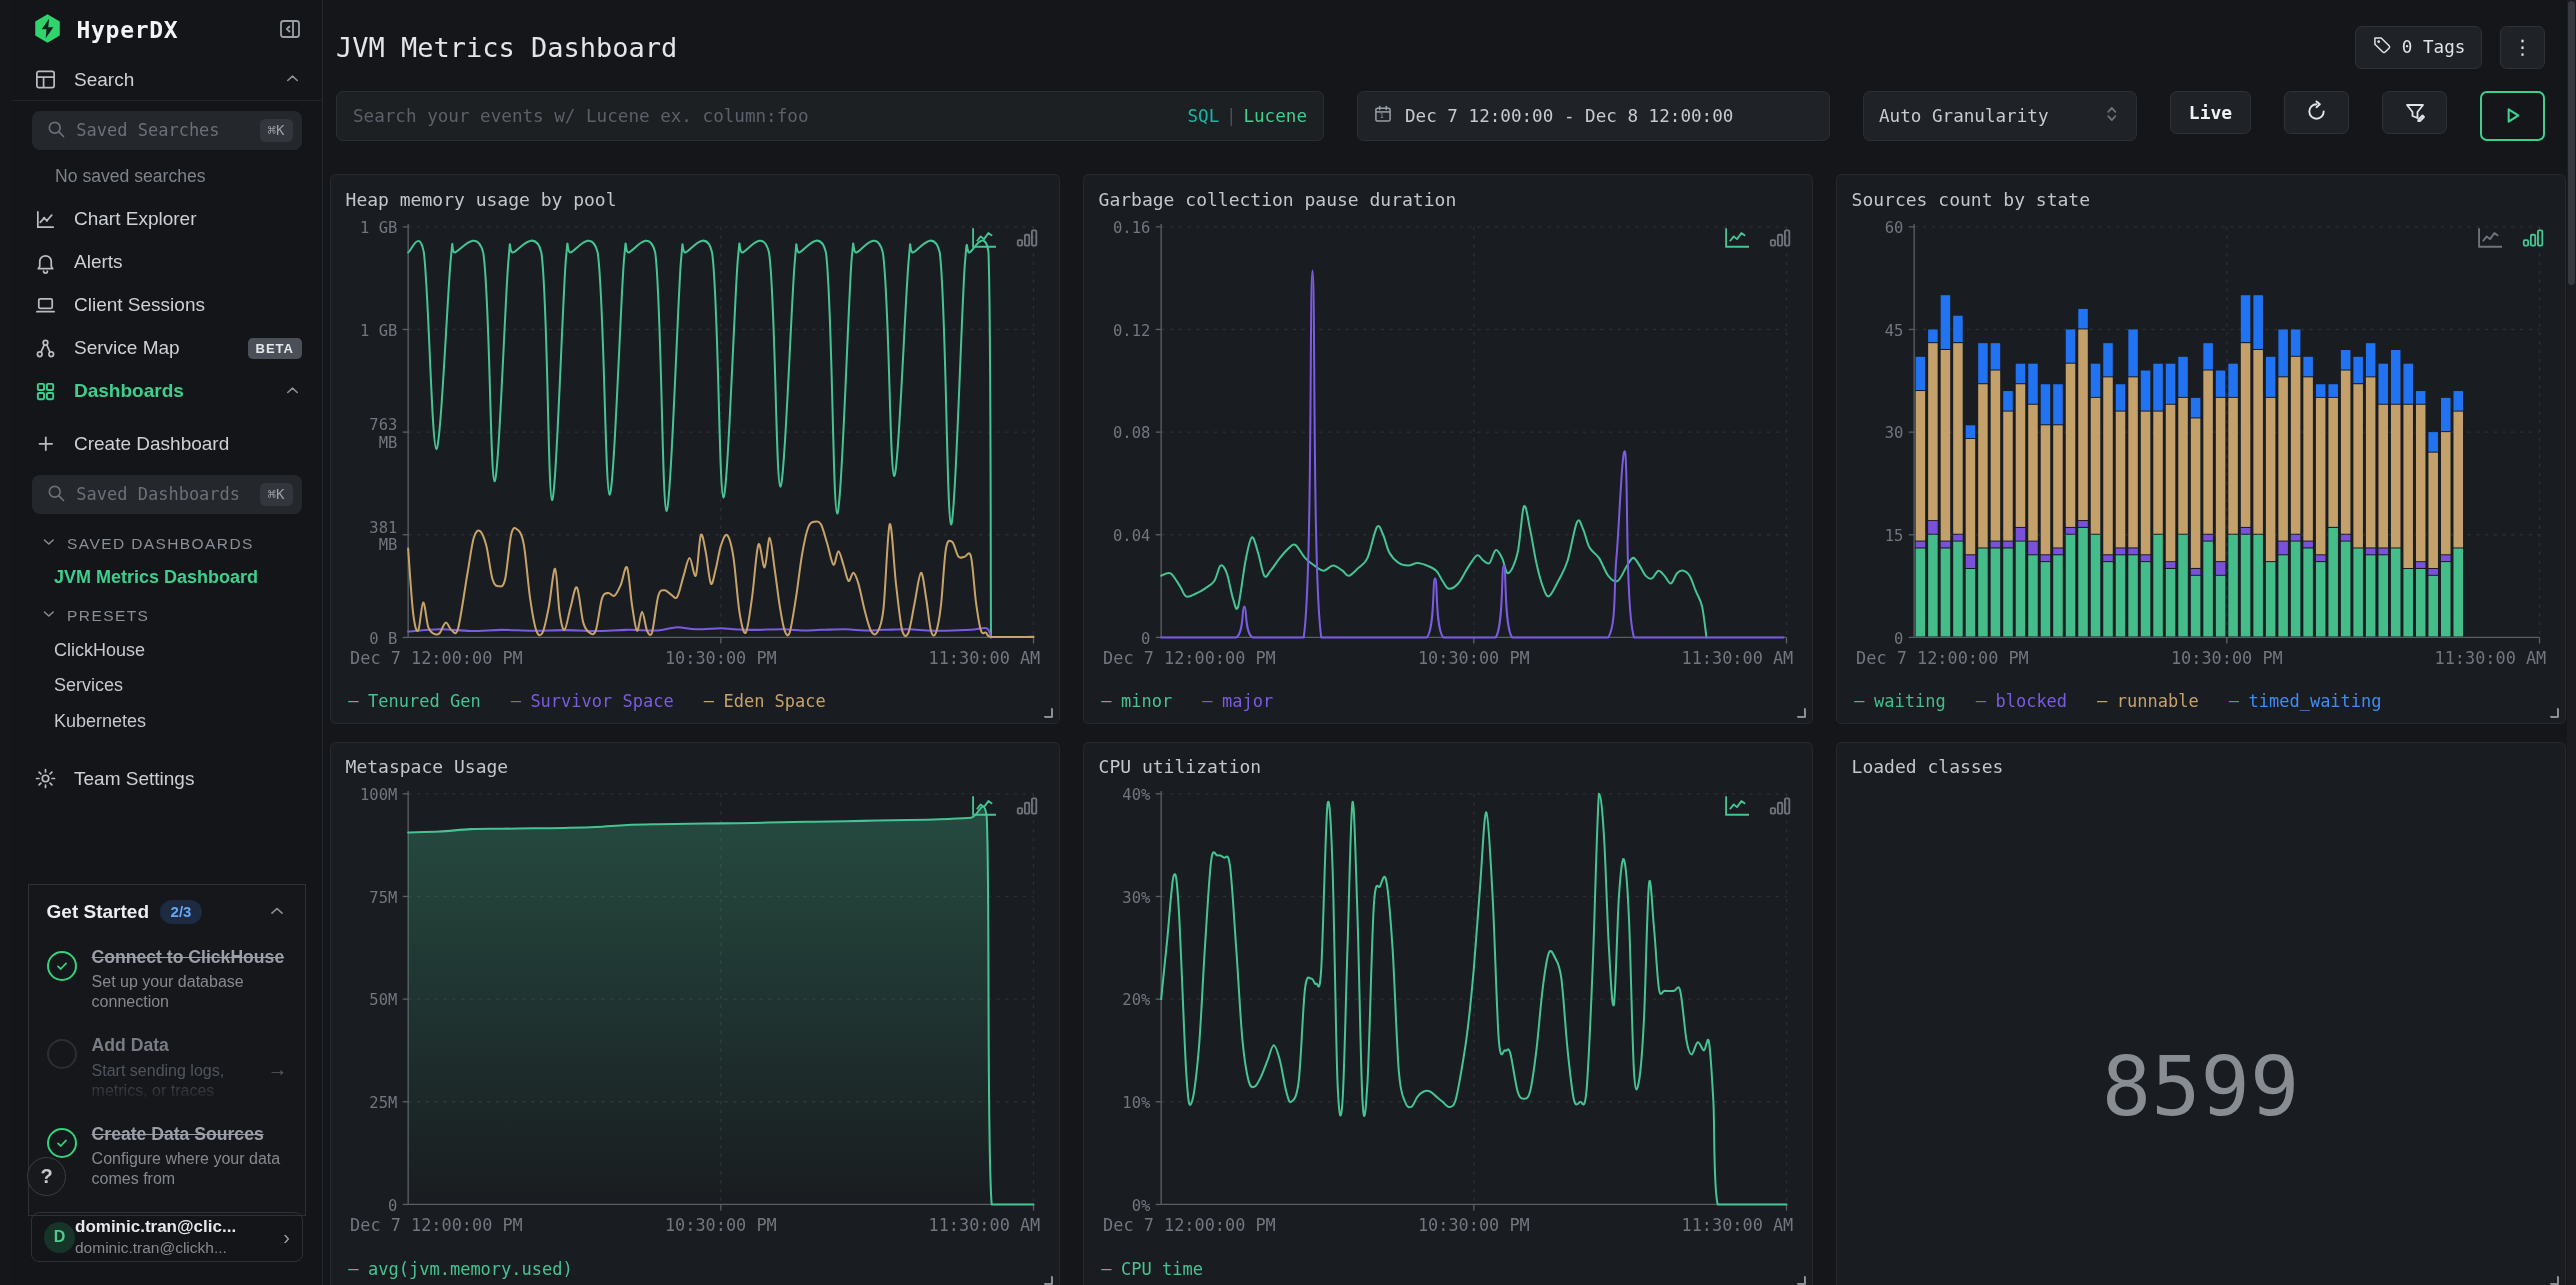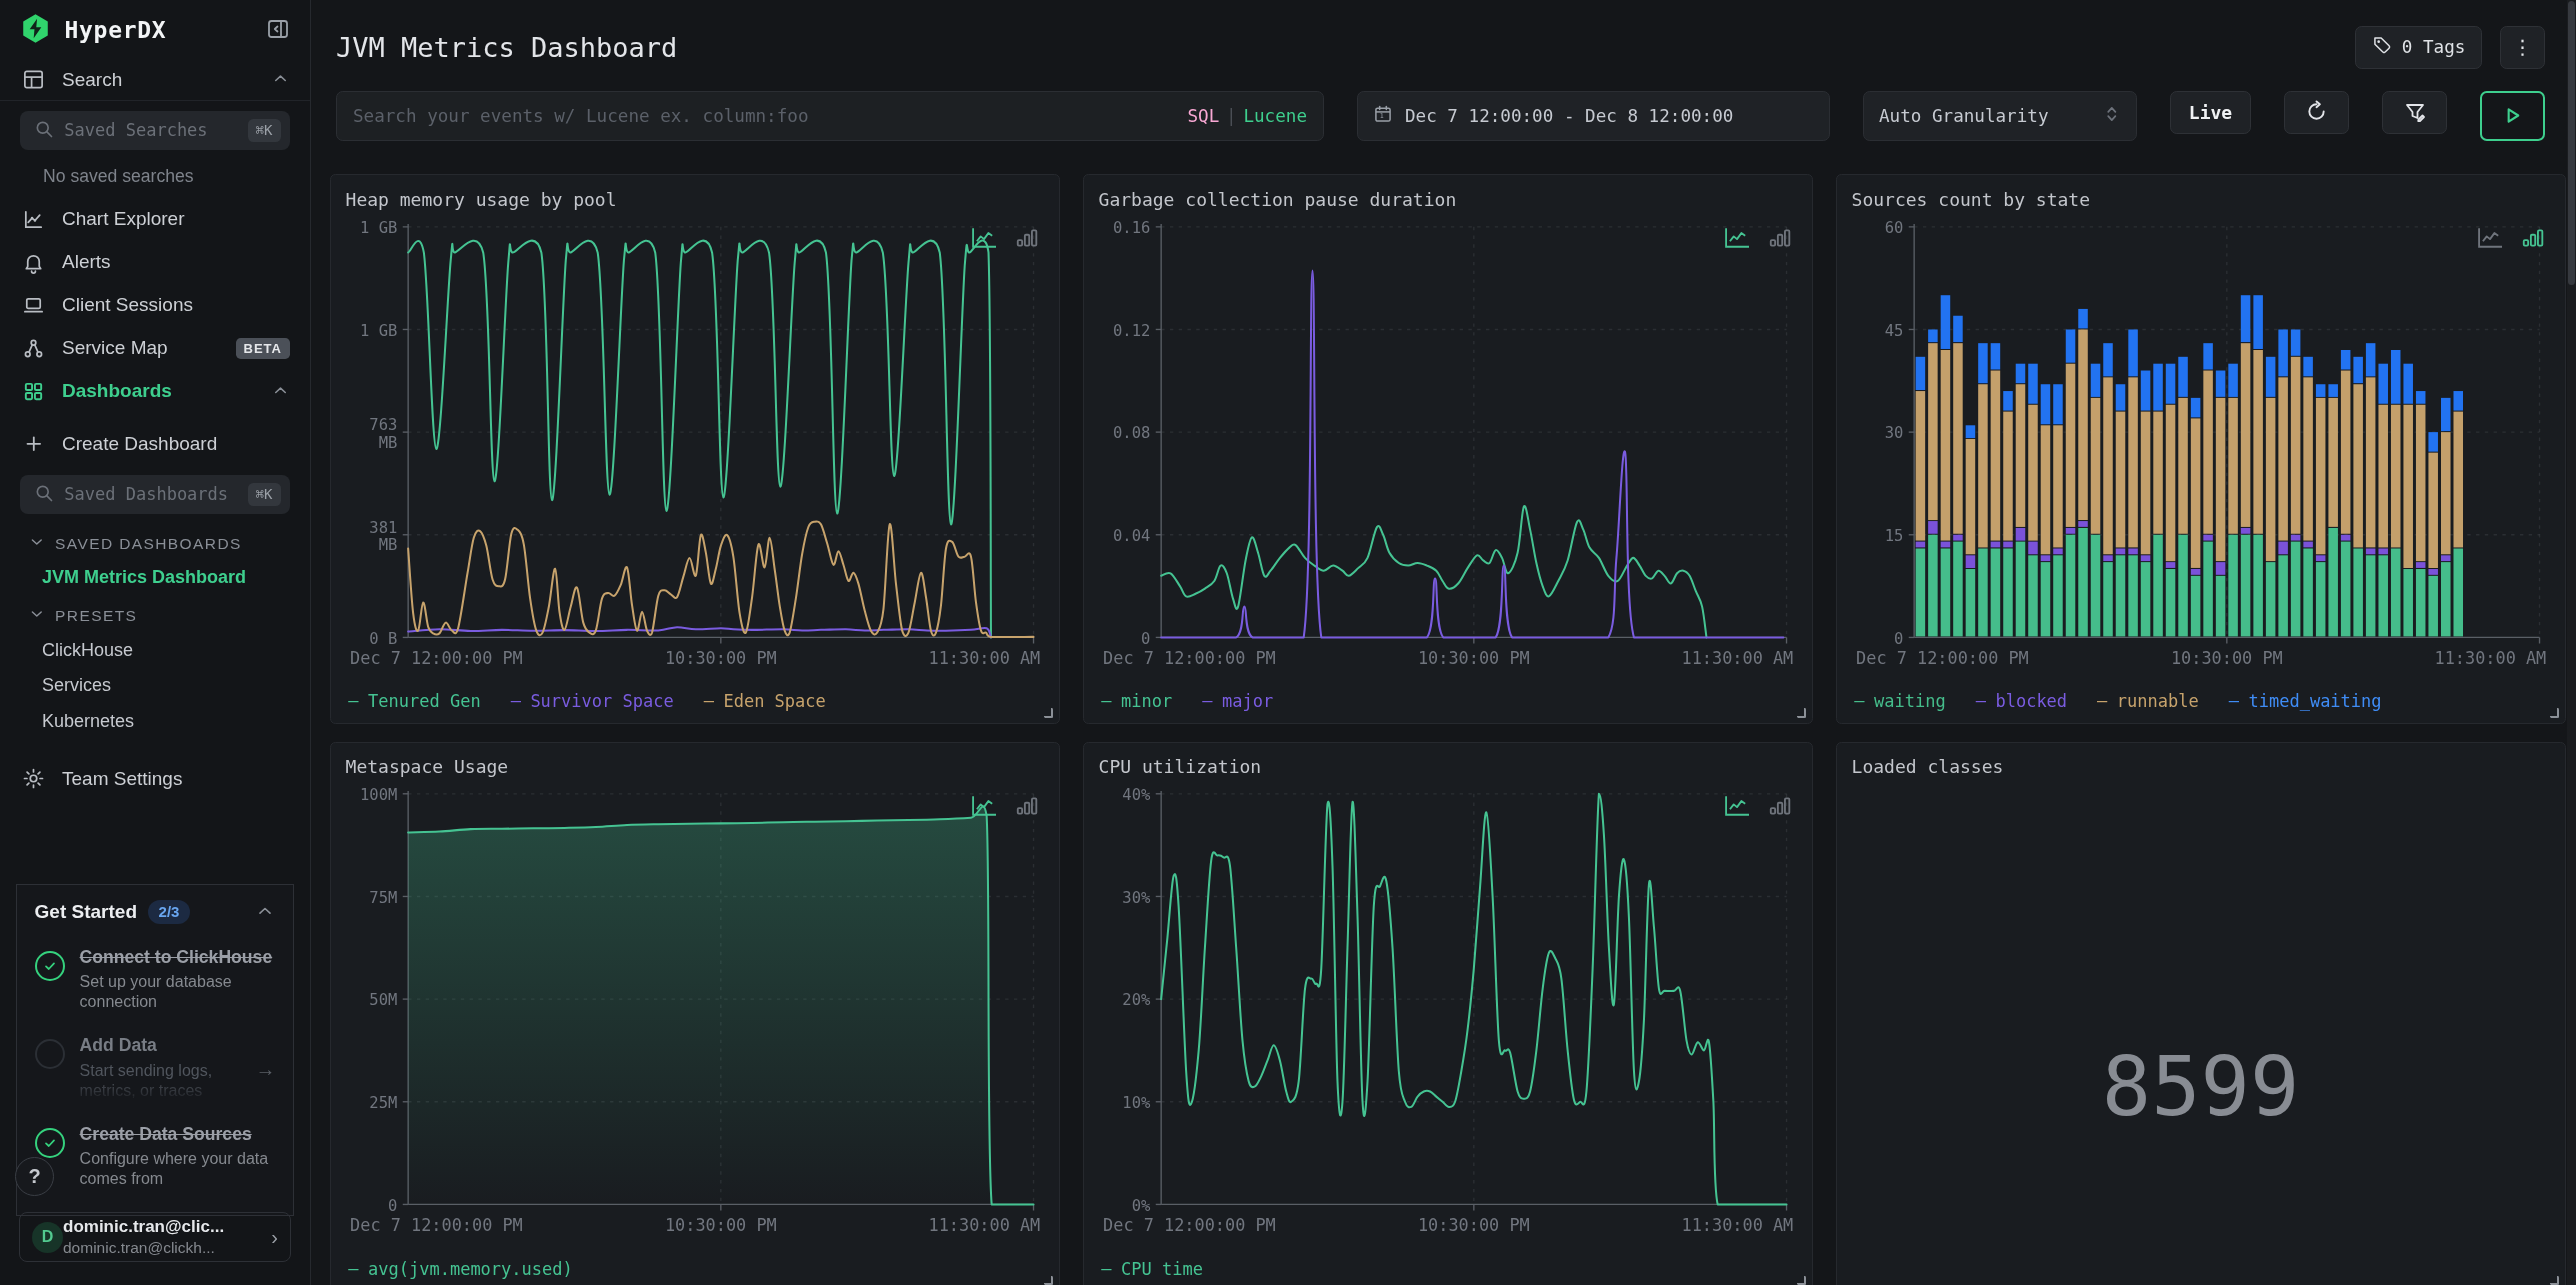--- a/index.html
+++ b/index.html
@@ -1,20 +1,20 @@
 <!DOCTYPE html>
 <html style="font-size:10.8px"><head>
 <meta charset="utf-8">
 <style>
   * { margin:0; padding:0; box-sizing:border-box; }
   html,body { width:2576px; height:1285px; overflow:hidden; background:#141619; }
   body { font-family:"Liberation Sans", sans-serif; color:#cdd0d5; }
 
   
-  #sidebar { position:absolute; left:0; top:0; width:311px; height:1285px;
+  #sidebar { position:absolute; left:12px; top:0; width:311px; height:1285px;
              background:#131518; border-right:1.4px solid #26292e; z-index:5; }
   .side-row { display:flex; align-items:center; height:43px; padding:0 20px; cursor:pointer; }
   .side-row .ic { width:27px; display:flex; justify-content:center; color:#b9bdc3; flex:none; }
   .side-row .lbl { margin-left:15px; font-size:19px; color:#cdd0d5; white-space:nowrap; }
   .side-row .spacer { flex:1; }
   #brand-row { height:59px; padding:0 20px; display:flex; align-items:center; }
   #brand-text { font-family:"DejaVu Sans Mono", monospace; font-weight:bold; font-size:23px; color:#f2f4f6; margin-left:13.5px; letter-spacing:0.7px; flex:1; }
   .divider { height:1.4px; background:#212429; margin:0; }
   .pill-search { display:flex; align-items:center; height:39px; margin:9.5px 20px; background:#24272c; border-radius:8px; padding:0 9.5px 0 13.5px; }
   .pill-search input { flex:1; background:transparent; border:none; outline:none; color:#c6cad1;
@@ -76,21 +76,21 @@
   #tags-btn { padding:0 16px; gap:9.5px; font-family:"DejaVu Sans Mono", monospace; font-size:17.6px; }
   #kebab-btn { width:45px; margin-left:17.6px; font-size:20px; color:#e3e5e9; }
 
   #toolbar { position:absolute; left:24px; right:31px; top:91px; height:50px; display:flex; gap:33px; }
   #search-box { flex:1; background:#1d2023; border:1.4px solid #2b2e33; border-radius:6.8px;
                 display:flex; align-items:center; padding:0 16px; }
   #search-box input { flex:1; background:transparent; border:none; outline:none; color:#c6cad1;
                       font-family:"DejaVu Sans Mono", monospace; font-size:17.6px; }
   #search-box input::placeholder { color:#5b6069; }
   .lang { font-family:"DejaVu Sans Mono", monospace; font-size:17.6px; white-space:nowrap; }
-  .lang .sql { color:#f9a8d4;margin-top:44px; } .lang .sep { color:#4a4e55; padding:0 6.8px; } .lang .lucene { color:#3ecf8e; }
+  .lang .sql { color:#14b8a6;margin-top:44px; } .lang .sep { color:#4a4e55; padding:0 6.8px; } .lang .lucene { color:#3ecf8e; }
   #date-btn { width:473px; background:#1f2226; border:1.4px solid #2b2e33; border-radius:6.8px;
               display:flex; align-items:center; padding:0 15px; gap:12px; cursor:pointer;
               font-family:"DejaVu Sans Mono", monospace; font-size:17.6px; color:#c6cad1; white-space:nowrap; }
   #gran-btn { width:274px; background:#1f2226; border:1.4px solid #2b2e33; border-radius:6.8px;
               display:flex; align-items:center; padding:0 15px; cursor:pointer;
               font-family:"DejaVu Sans Mono", monospace; font-size:17.6px; color:#c6cad1; }
   #gran-btn .tx { flex:1; }
   #live-btn { width:81px; font-family:"DejaVu Sans Mono", monospace; font-size:18px; font-weight:bold; color:#f0f2f4; }
   .sq-btn { width:65px; }
   #play-btn { width:65px; height:50px; border:2px solid #3ecf8e; border-radius:6.8px; background:transparent;

